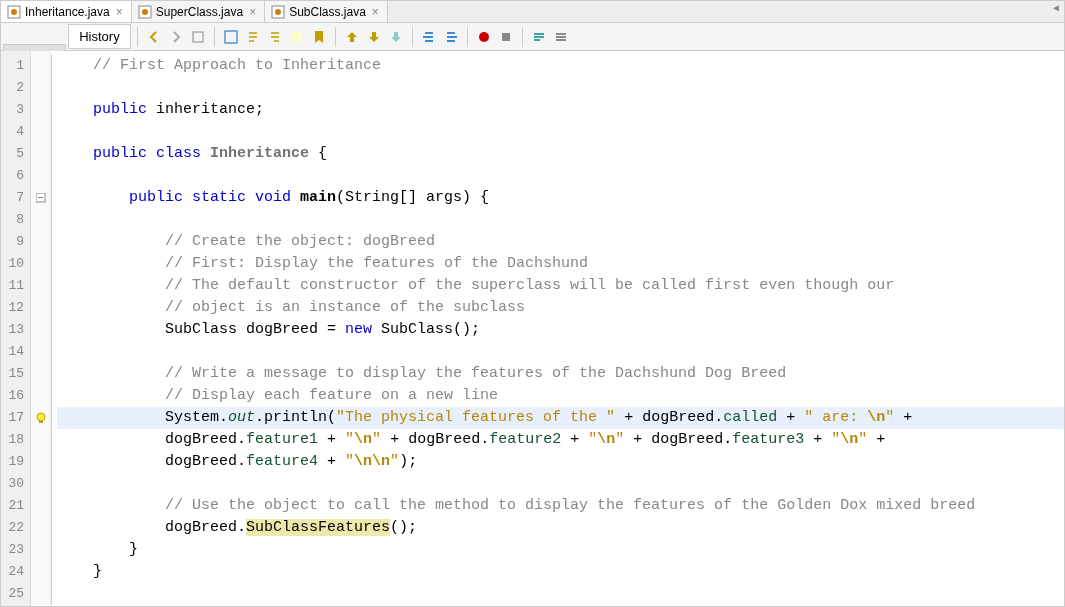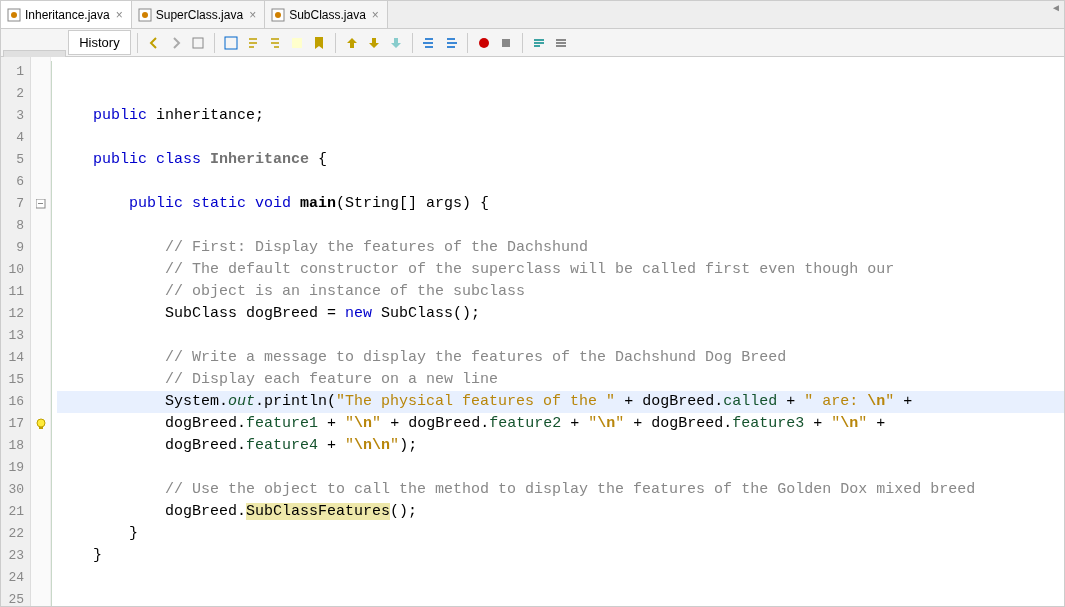--- a/index.html
+++ b/index.html
@@ -11,21 +11,21 @@
   height: 607px;
   overflow: hidden;
   display: flex;
   flex-direction: column;
   border: 1px solid #ccc;
 }
 .tab-bar {
   display: flex;
   background: #eee;
   border-bottom: 1px solid #ccc;
-  height: 28px;
+  height: 22px;
   align-items: stretch;
 }
 .tab {
   display: flex;
   align-items: center;
   padding: 0 6px;
   border-right: 1px solid #ccc;
   gap: 4px;
   cursor: pointer;
   background: #f5f5f5;
@@ -335,28 +335,29 @@
       <div class="marker-line"></div>
       <div class="marker-line"></div>
       <div class="marker-line"></div>
       <div class="marker-line"></div>
       <div class="marker-line"></div>
       <div class="marker-line"></div>
       <div class="marker-line"></div>
     </div>
   <div class="code-col">
     <div class="left-rule" style="height:550px;"></div>
-    <div class="code-line"><span>    </span></div>
+    <div class="code-line"><span>    </span><span class="cm">// First Approach to Inheritance</span></div>
     <div class="code-line"></div>
     <div class="code-line"><span>    </span><span class="kw">public</span><span> inheritance;</span></div>
     <div class="code-line"></div>
     <div class="code-line"><span>    </span><span class="kw">public</span> <span class="kw">class</span> <span class="cls">Inheritance</span><span> {</span></div>
     <div class="code-line"></div>
     <div class="code-line"><span>        </span><span class="kw">public static void</span> <span class="mth-it">main</span><span>(String[] args) {</span></div>
     <div class="code-line"></div>
+    <div class="code-line"><span>            </span><span class="cm">// Create the object: dogBreed</span></div>
     <div class="code-line"><span>            </span><span class="cm">// First: Display the features of the Dachshund</span></div>
     <div class="code-line"><span>            </span><span class="cm">// The default constructor of the superclass will be called first even though our</span></div>
     <div class="code-line"><span>            </span><span class="cm">// object is an instance of the subclass</span></div>
     <div class="code-line"><span>            </span><span>SubClass dogBreed = </span><span class="kw">new</span><span> SubClass();</span></div>
     <div class="code-line"></div>
     <div class="code-line"><span>            </span><span class="cm">// Write a message to display the features of the Dachshund Dog Breed</span></div>
     <div class="code-line"><span>            </span><span class="cm">// Display each feature on a new line</span></div>
     <div class="code-line hl"><span>            </span><span>System.</span><span class="fld" style="font-style:italic">out</span><span>.println(</span><span class="str">"The physical features of the "</span><span> + dogBreed.</span><span class="fld">called</span><span> + </span><span class="str">" are: </span><span class="esc">\n</span><span class="str">"</span><span> +</span></div>
     <div class="code-line"><span>            </span><span>dogBreed.</span><span class="fld">feature1</span><span> + </span><span class="str">"</span><span class="esc">\n</span><span class="str">"</span><span> + dogBreed.</span><span class="fld">feature2</span><span> + </span><span class="str">"</span><span class="esc">\n</span><span class="str">"</span><span> + dogBreed.</span><span class="fld">feature3</span><span> + </span><span class="str">"</span><span class="esc">\n</span><span class="str">"</span><span> +</span></div>
     <div class="code-line"><span>            </span><span>dogBreed.</span><span class="fld">feature4</span><span> + </span><span class="str">"</span><span class="esc">\n\n</span><span class="str">"</span><span>);</span></div>

